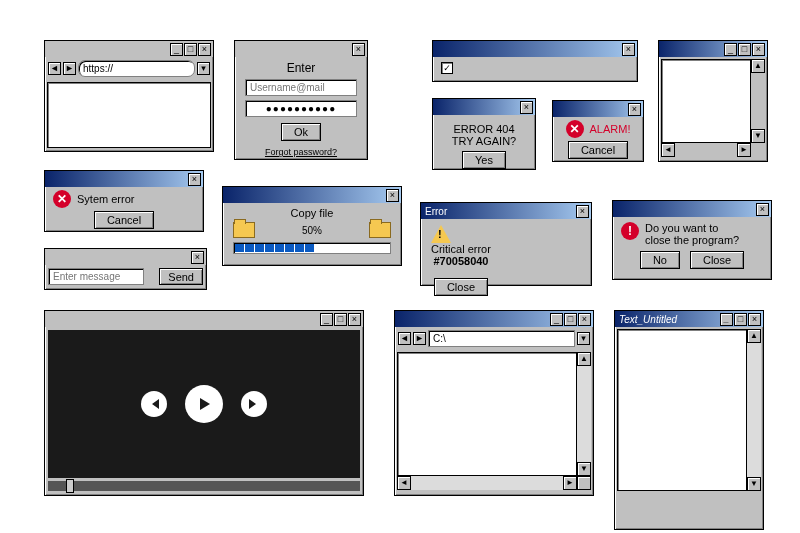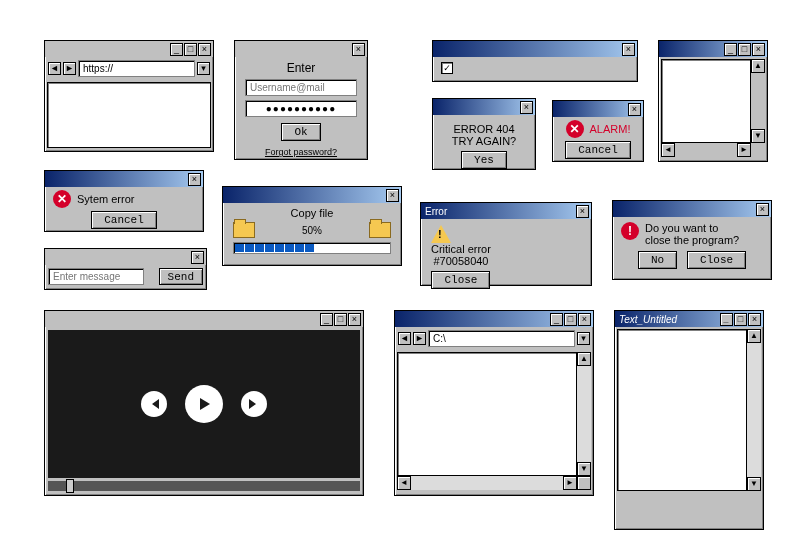--- a/index.html
+++ b/index.html
@@ -40,21 +40,21 @@
     color: #000;
     cursor: pointer;
   }
   .btn {
     background: #c0c0c0;
     border: 1px solid #000;
     box-shadow: inset 1px 1px 0 #fff, inset -1px -1px 0 #808080;
     padding: 2px 12px;
     font-size: 11px;
     cursor: pointer;
-    font-family: Liberation Mono, monospace;
+    font-family: Liberation Sans, sans-serif;
   }
   .inset {
     background: #fff;
     border: 1px solid #000;
     box-shadow: inset 1px 1px 0 #808080;
   }
   .scrollarrow {
     width: 14px; height: 14px;
     background: #c0c0c0;
     border: 1px solid #000;
@@ -111,21 +111,21 @@
     <span></span>
     <div class="ctrls">
       <div class="ctrlbtn">_</div>
       <div class="ctrlbtn">□</div>
       <div class="ctrlbtn">×</div>
     </div>
   </div>
   <div style="display:flex; align-items:center; padding:3px; gap:2px;">
     <div class="ctrlbtn">◄</div>
     <div class="ctrlbtn">►</div>
-    <input class="field" style="flex: 1 1 0%;" value="https://">
+    <input class="field" style="flex: 1 1 0%; border-radius: 7px;" value="https://">
     <div class="ctrlbtn">▾</div>
   </div>
   <div class="inset" style="margin:2px; height:66px;"></div>
 </div>
 
 <div class="win" style="left:234px; top:40px; width:134px; height:120px;">
   <div class="titlebar grey-title">
     <span></span>
     <div class="ctrls">
         <div class="ctrlbtn">×</div>
@@ -251,21 +251,21 @@
   <div class="titlebar">
     <span class="title-text">Error</span>
     <div class="ctrls">
         <div class="ctrlbtn">×</div>
       </div>
   </div>
   <div style="padding:6px 10px; display:flex; align-items:flex-start;flex-direction:column;">
     <div class="tri"></div>
     <div style="flex:1; text-align:center;">
       <div>Critical error</div>
-      <div style="margin-bottom:4px;">#70058040</div>
+      <div style="margin-bottom:11px;font-weight:bold;">#70058040</div>
       <button class="btn">Close</button>
     </div>
   </div>
 </div>
 
 <div class="win" style="left:612px; top:200px; width:160px; height:80px;">
   <div class="titlebar">
     <span></span>
     <div class="ctrls">
         <div class="ctrlbtn">×</div>

